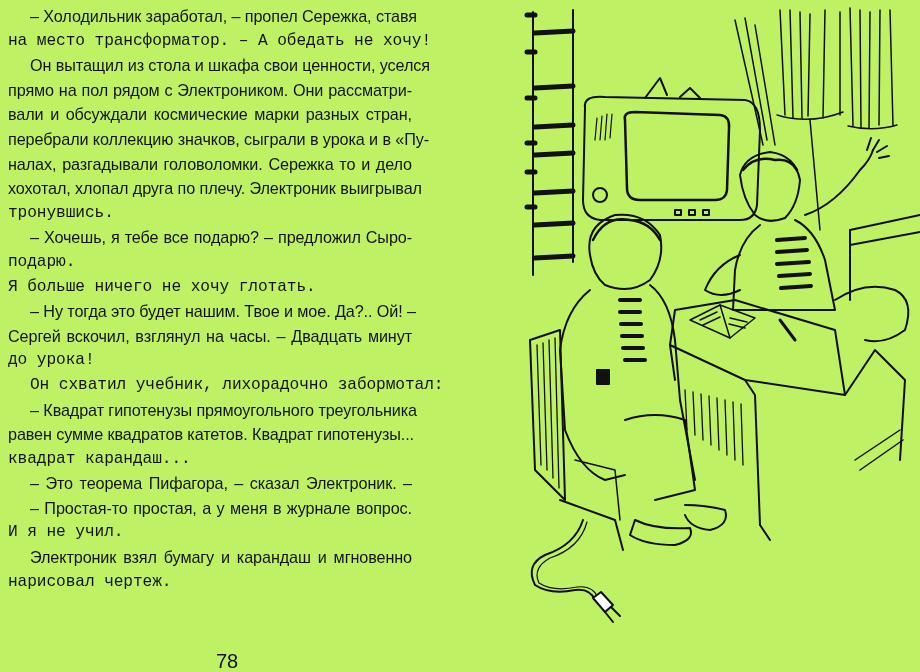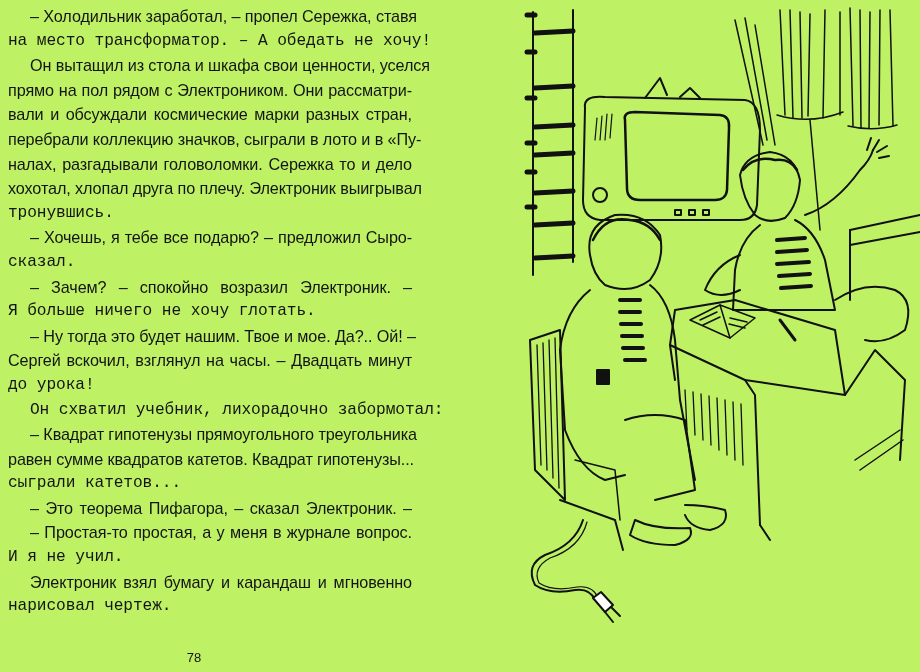--- a/index.html
+++ b/index.html
@@ -2,49 +2,48 @@
 <html><head>
   <meta charset="utf-8">
   <style>
     html, body { margin: 0; padding: 0; background: #ffffff; }
     body { width: 920px; height: 672px; position: relative; overflow: hidden; font-family: "Liberation Sans", "DejaVu Sans", sans-serif; color: #141414; }
     .page { position: absolute; left: 0; top: 0; width: 920px; height: 672px; background: #bef264; padding-left: 24px; }
     .text-col { position: absolute; left: 8px; top: 4px; width: 404px; }
     .line { height: 24.6px; line-height: 24.6px; font-size: 16.2px; white-space: nowrap; text-align: justify; text-align-last: justify; letter-spacing: -0.1px; }
     .line.indent { padding-left: 22px; }
     .line.last { text-align-last: left; font-family: Liberation Mono, monospace; }
-    .page-number { position: absolute; left: 179px; top: 650px; font-size: 13px; width: 30px; text-align: center; }
+    .page-number { position: absolute; left: 212px; top: 650px; font-size: 20px; width: 30px; text-align: center; }
     .illustration { position: absolute; left: 505px; top: 0; width: 415px; height: 640px; }
     svg { display: block; }
   </style>
 </head>
 <body>
 
 <div class="page">
   <div class="text-col" id="text-col">
       <div class="line indent">– Холодильник заработал, – пропел Сережка, ставя</div>
       <div class="line last">на место трансформатор. – А обедать не хочу!</div>
       <div class="line indent">Он вытащил из стола и шкафа свои ценности, уселся</div>
       <div class="line">прямо на пол рядом с Электроником. Они рассматри-</div>
       <div class="line">вали и обсуждали космические марки разных стран,</div>
-      <div class="line">перебрали коллекцию значков, сыграли в лото и в «Пу-</div>
+      <div class="line">перебрали коллекцию значков, сыграли в урока и в «Пу-</div>
       <div class="line">налах, разгадывали головоломки. Сережка то и дело</div>
       <div class="line">хохотал, хлопал друга по плечу. Электроник выигрывал</div>
       <div class="line last">тронувшись.</div>
       <div class="line indent">– Хочешь, я тебе все подарю? – предложил Сыро-</div>
-      <div class="line last">сказал.</div>
-      <div class="line indent">– Зачем? – спокойно возразил Электроник. –</div>
+      <div class="line last">подарю.</div>
       <div class="line last">Я больше ничего не хочу глотать.</div>
       <div class="line indent">– Ну тогда это будет нашим. Твое и мое. Да?.. Ой! –</div>
       <div class="line">Сергей вскочил, взглянул на часы. – Двадцать минут</div>
       <div class="line last">до урока!</div>
       <div class="line indent last">Он схватил учебник, лихорадочно забормотал:</div>
       <div class="line indent">– Квадрат гипотенузы прямоугольного треугольника</div>
       <div class="line">равен сумме квадратов катетов. Квадрат гипотенузы...</div>
-      <div class="line last">сыграли катетов...</div>
+      <div class="line last">квадрат карандаш...</div>
       <div class="line indent">– Это теорема Пифагора, – сказал Электроник. –</div>
       <div class="line indent">– Простая-то простая, а у меня в журнале вопрос.</div>
       <div class="line last">И я не учил.</div>
       <div class="line indent">Электроник взял бумагу и карандаш и мгновенно</div>
       <div class="line last">нарисовал чертеж.</div>
     </div>
   <div class="page-number">78</div>
 
   <div class="illustration">
     <svg width="415" height="640" viewBox="0 0 415 640" fill="none" stroke="#111" stroke-width="2" stroke-linecap="round" stroke-linejoin="round">

